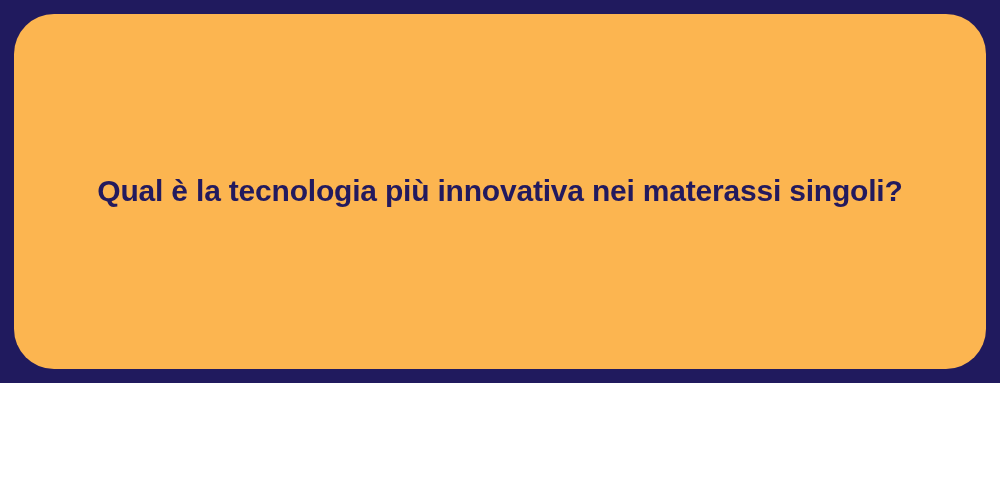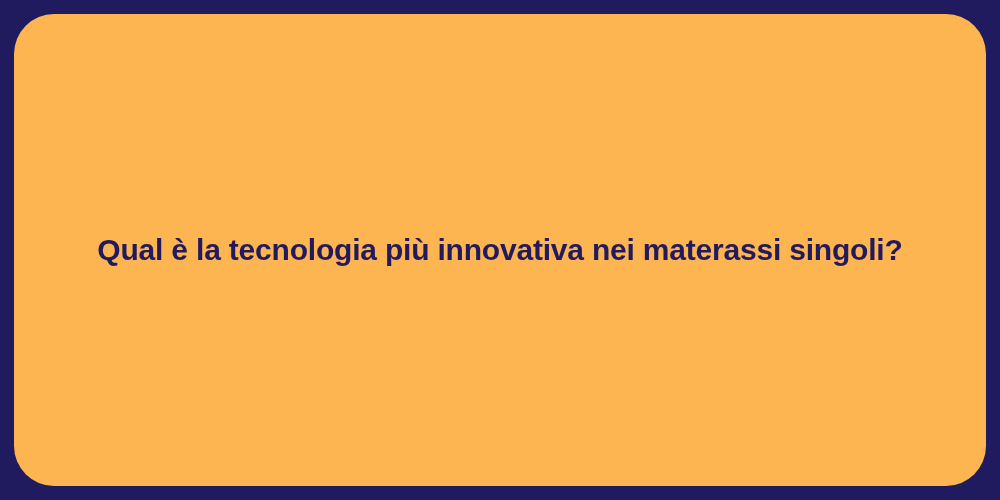--- a/index.html
+++ b/index.html
@@ -9,21 +9,21 @@
   }
   body {
     width: 1000px;
     height: 500px;
     overflow: hidden;
     font-family: "Liberation Sans", sans-serif;
   }
   #canvas {
     position: relative;
     width: 1000px;
-    height: 500px;
+    height: 383px;
     background: #201a5e;
     box-sizing: border-box;
     padding: 14px;
   }
   #panel {
     position: relative;
     width: 100%;
     height: 100%;
     box-sizing: border-box;
     background: #fcb550;

